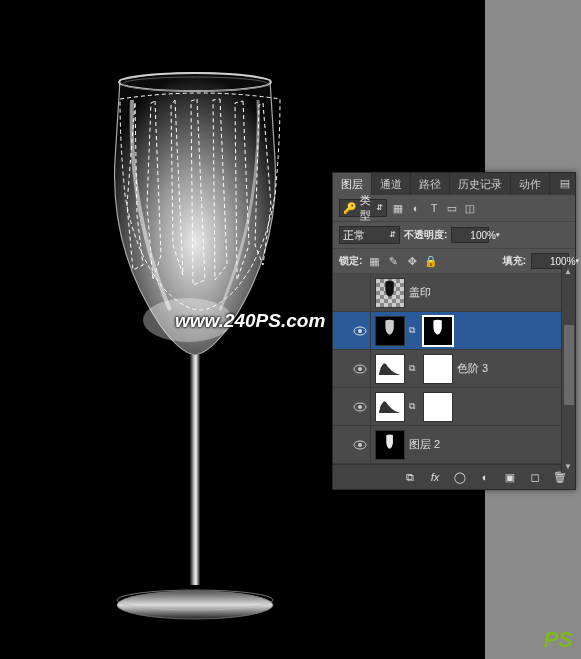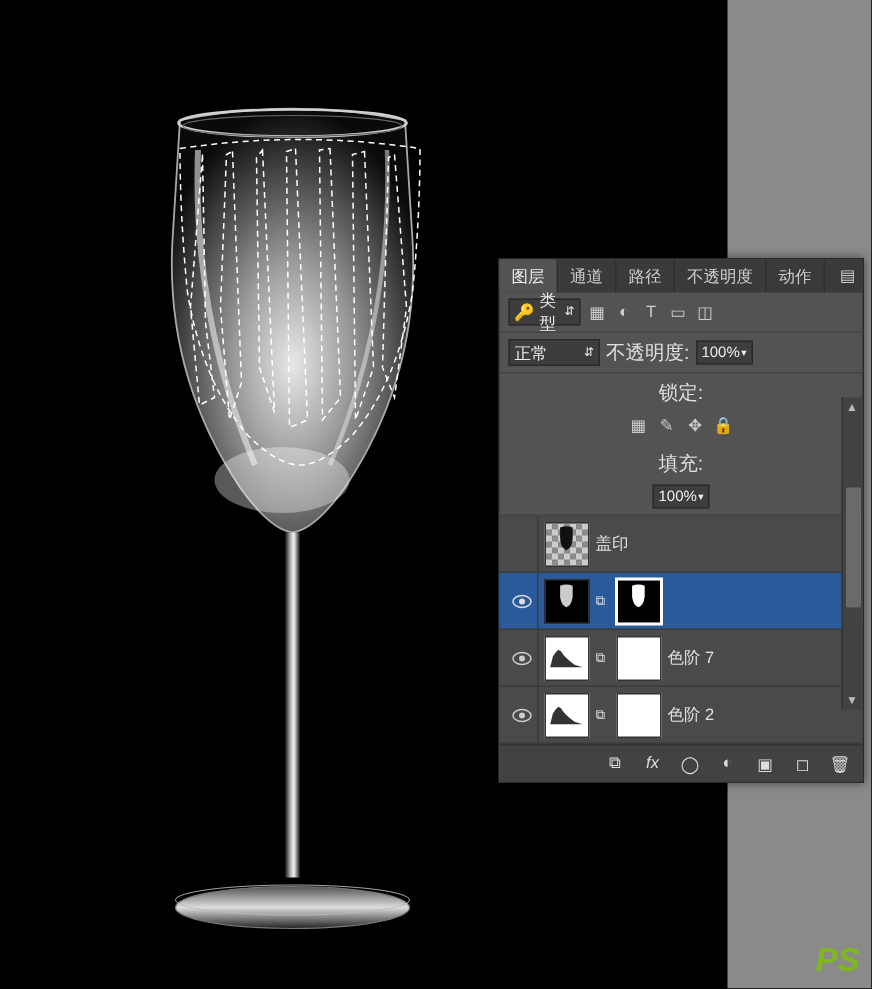--- a/index.html
+++ b/index.html
@@ -102,21 +102,21 @@
       padding-top: 4px;
       cursor: pointer;
     }
     .row {
       display: flex;
       align-items: center;
       padding: 4px 6px;
       gap: 4px;
       border-bottom: 1px solid #454545;
     }
-    .label { font-size: 13px; white-space: nowrap; }
+    .label { font-size: 10px; white-space: nowrap; font-weight: bold; }
     .select {
       background: #3d3d3d;
       border: 1px solid #2a2a2a;
       color: #eee;
       font-size: 11px;
       padding: 1px 3px;
       height: 18px;
       display: flex;
       align-items: center;
       gap: 3px;
@@ -124,43 +124,43 @@
     .select.filter { width: 48px; }
     .select.blend { width: 61px; }
     .select .arrows { margin-left: auto; font-size: 8px; line-height: 8px; }
     .input {
       background: #3d3d3d;
       border: 1px solid #2a2a2a;
       color: #eee;
       font-size: 10px;
       width: 38px;
       height: 16px;
-      padding: 0 3px;
+      padding: 0 18px;
       display: flex;
       align-items: center;
     }
     .input .arr { margin-left: auto; font-size: 7px; }
-    .lock-row { gap: 5px; flex-direction: column; }
+    .lock-row { gap: 5px; }
     .lock-icons { display: flex; gap: 5px; align-items: center; }
     .lock-icon {
       width: 14px; height: 14px;
       display: flex; align-items: center; justify-content: center;
       color: #ccc; font-size: 11px;
     }
     .layers {
       max-height: 210px;
       overflow: hidden;
       background: #4a4a4a;
     }
     .layer {
       display: flex;
       align-items: center;
       height: 38px;
       border-bottom: 1px solid #3a3a3a;
-      padding: 0 4px;
+      padding: 0 16px;
       gap: 4px;
     }
     .layer.selected { background: #2a5a9a; color: #fff; }
     .eye {
       width: 22px; height: 100%;
       display: flex; align-items: center; justify-content: center;
       border-right: 1px solid #3a3a3a;
       color: #ddd;
       cursor: pointer;
       flex-shrink: 0;
@@ -279,30 +279,31 @@
       <path class="selection-path" d="M30 18 L32 130 L38 180 L28 185 L22 120 Z"></path>
       <path class="selection-path" d="M50 16 L56 170 L48 195 L42 120 L46 18 Z"></path>
       <path class="selection-path" d="M70 15 L78 190 L68 160 L66 20 Z"></path>
       <path class="selection-path" d="M92 14 L100 195 L88 200 L86 16 Z"></path>
       <path class="selection-path" d="M115 14 L122 180 L110 195 L108 15 Z"></path>
       <path class="selection-path" d="M138 16 L144 160 L132 195 L130 18 Z"></path>
       <path class="selection-path" d="M158 18 L166 120 L158 180 L150 160 L154 20 Z"></path>
     </svg>
   </div>
 
+  <div class="watermark-center">www.240PS.com</div>
 </div>
 
 <div class="right-gutter"></div>
 
 <div class="panel">
   <div class="tabs">
     <div class="tab active">图层</div>
     <div class="tab">通道</div>
     <div class="tab">路径</div>
-    <div class="tab">不透明度</div>
+    <div class="tab">历史记录</div>
     <div class="tab">动作</div>
     <div class="menu-btn">▤</div>
   </div>
 
   <div class="row">
     <div class="select filter">
       <span>🔑</span>
       <span>类型</span>
       <span class="arrows">⇵</span>
     </div>
@@ -381,40 +382,54 @@
             <circle cx="7" cy="5" r="2" fill="#ccc"></circle>
           </svg>
       </div>
       <div class="thumb white">
         <svg class="levels-histogram" viewBox="0 0 28 14">
             <path d="M2 14 L4 6 L6 3 L8 1 L10 2 L12 5 L14 7 L16 9 L20 12 L26 14 Z"></path>
           </svg>
       </div>
       <span class="link-icon">⧉</span>
       <div class="thumb white"></div>
-      <span class="layer-name">色阶 7</span>
+      <span class="layer-name">色阶 3</span>
     </div>
 
     <div class="layer">
       <div class="eye">
         <svg width="14" height="10" viewBox="0 0 14 10">
             <ellipse cx="7" cy="5" rx="6" ry="4" fill="none" stroke="#ccc"></ellipse>
             <circle cx="7" cy="5" r="2" fill="#ccc"></circle>
           </svg>
       </div>
       <div class="thumb white">
         <svg class="levels-histogram" viewBox="0 0 28 14">
             <path d="M2 14 L4 6 L6 3 L8 1 L10 2 L12 5 L14 7 L16 9 L20 12 L26 14 Z"></path>
           </svg>
       </div>
       <span class="link-icon">⧉</span>
       <div class="thumb white"></div>
-      <span class="layer-name">色阶 2</span>
-    </div>
-
+    </div>
+
+    <div class="layer">
+      <div class="eye">
+        <svg width="14" height="10" viewBox="0 0 14 10">
+            <ellipse cx="7" cy="5" rx="6" ry="4" fill="none" stroke="#ccc"></ellipse>
+            <circle cx="7" cy="5" r="2" fill="#ccc"></circle>
+          </svg>
+      </div>
+      <div class="thumb">
+        <svg viewBox="0 0 20 30">
+            <rect width="20" height="30" fill="#000"></rect>
+            <path d="M6 4 Q10 2 14 4 L14 13 Q13 19 10 20 Q7 19 6 13 Z" fill="#e8e8e8"></path>
+          </svg>
+      </div>
+      <span class="layer-name">图层 2</span>
+    </div>
   </div>
 
   <div class="scrollbar">
     <div class="scroll-thumb"></div>
   </div>
 
   <div class="panel-footer">
     <div class="footer-btn">⧉</div>
     <div class="footer-btn">
         <i>fx</i>

